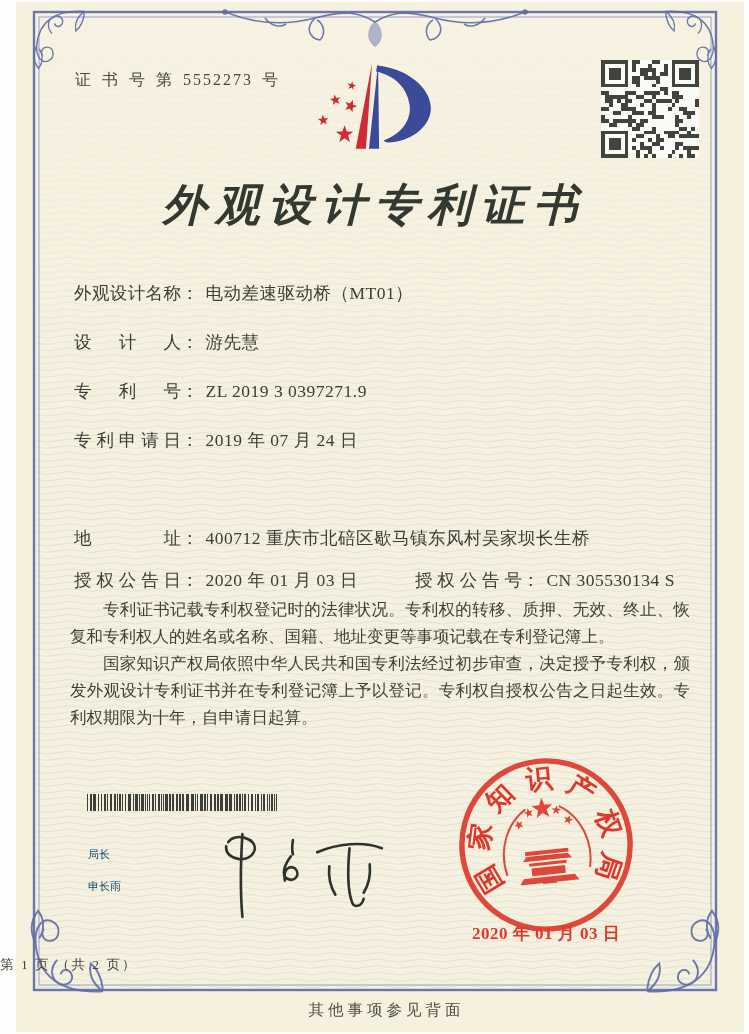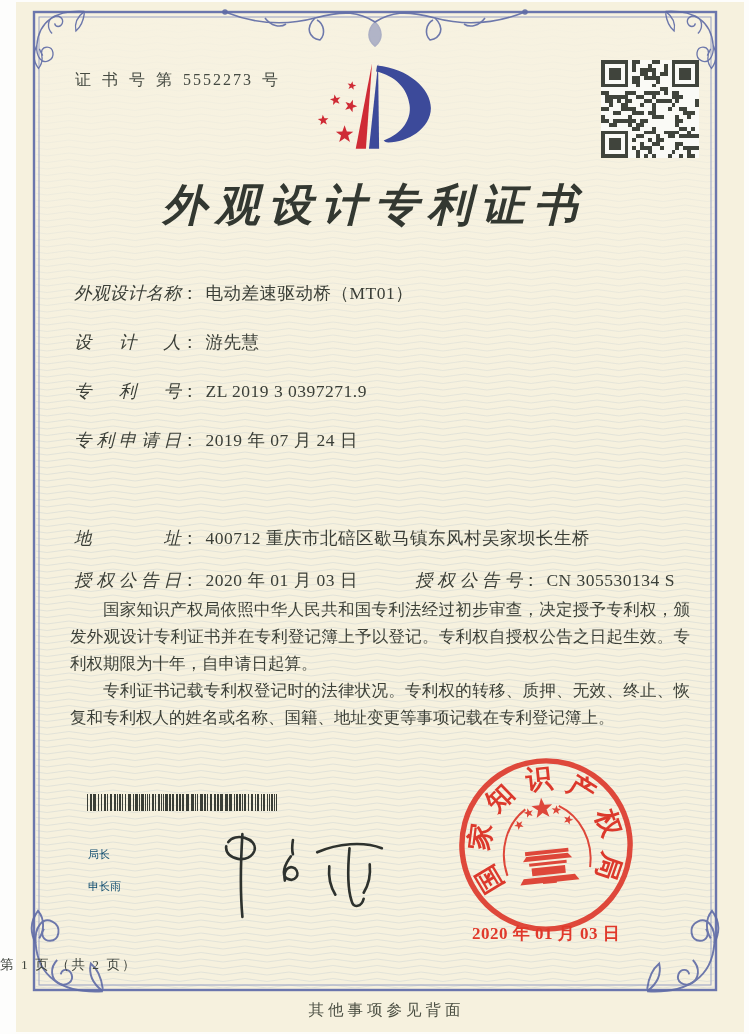--- a/index.html
+++ b/index.html
@@ -17,21 +17,21 @@
 
   .cert-no{position:absolute;left:75px;top:70px;font-size:16px;letter-spacing:2px;
            word-spacing:3px;color:#454a42;}
   .qr{position:absolute;left:601px;top:60px;width:98px;height:98px;}
   .logo{position:absolute;left:306px;top:52px;width:132px;height:102px;}
 
   .title{position:absolute;left:0;top:176px;width:749px;text-align:center;
          font-size:44px;font-weight:700;letter-spacing:9px;color:#333831;font-style:italic;}
 
   .field{position:absolute;left:74px;font-size:17.5px;white-space:nowrap;color:#3a3e37;}
-  .flabel{display:inline-block;width:107px;text-align:justify;text-align-last:justify;font-style:italic;}
+  .flabel{display:inline-block;width:107px;text-align:justify;text-align-last:justify;}
   .fcolon{display:inline-block;margin-right:7px;}
   .fvalue{letter-spacing:.5px;}
   .grant-no{display:inline-block;margin-left:57px;}
 
   .paras{position:absolute;left:70px;top:596px;width:620px;font-size:16.5px;
          line-height:27px;text-align:justify;color:#3c4038;}
   .paras p{margin:0;text-indent:2em;}
 
   .barcode{position:absolute;left:85px;top:794px;width:196px;height:17px;}
 
@@ -456,22 +456,22 @@
       <span class="flabel">专利申请日</span><span class="fcolon">：</span><span class="fvalue">2019 年 07 月 24 日</span>
     </div>
     <div class="field" style="top:526px">
       <span class="flabel">地址</span><span class="fcolon">：</span><span class="fvalue">400712 重庆市北碚区歇马镇东风村吴家坝长生桥</span>
     </div>
     <div class="field" style="top:568px">
       <span class="flabel">授权公告日</span><span class="fcolon">：</span><span class="fvalue">2020 年 01 月 03 日</span><span class="grant-no"><span class="flabel">授权公告号</span><span class="fcolon">：</span><span class="fvalue">CN 305530134 S</span></span>
     </div>
 
     <div class="paras">
+      <p>专利证书记载专利权登记时的法律状况。专利权的转移、质押、无效、终止、恢复和专利权人的姓名或名称、国籍、地址变更等事项记载在专利登记簿上。</p>
       <p>国家知识产权局依照中华人民共和国专利法经过初步审查，决定授予专利权，颁发外观设计专利证书并在专利登记簿上予以登记。专利权自授权公告之日起生效。专利权期限为十年，自申请日起算。</p>
-      <p>专利证书记载专利权登记时的法律状况。专利权的转移、质押、无效、终止、恢复和专利权人的姓名或名称、国籍、地址变更等事项记载在专利登记簿上。</p>
     </div>
 
     <svg id="barcode" class="barcode" viewBox="0 0 196 17" preserveAspectRatio="none">
         <rect x="2" y="0" width="1" height="17" fill="#3b3f37"></rect>
         <rect x="5" y="0" width="2" height="17" fill="#3b3f37"></rect>
         <rect x="8" y="0" width="3" height="17" fill="#3b3f37"></rect>
         <rect x="13" y="0" width="1" height="17" fill="#3b3f37"></rect>
         <rect x="16" y="0" width="1" height="17" fill="#3b3f37"></rect>
         <rect x="19" y="0" width="2" height="17" fill="#3b3f37"></rect>
         <rect x="22" y="0" width="1" height="17" fill="#3b3f37"></rect>

